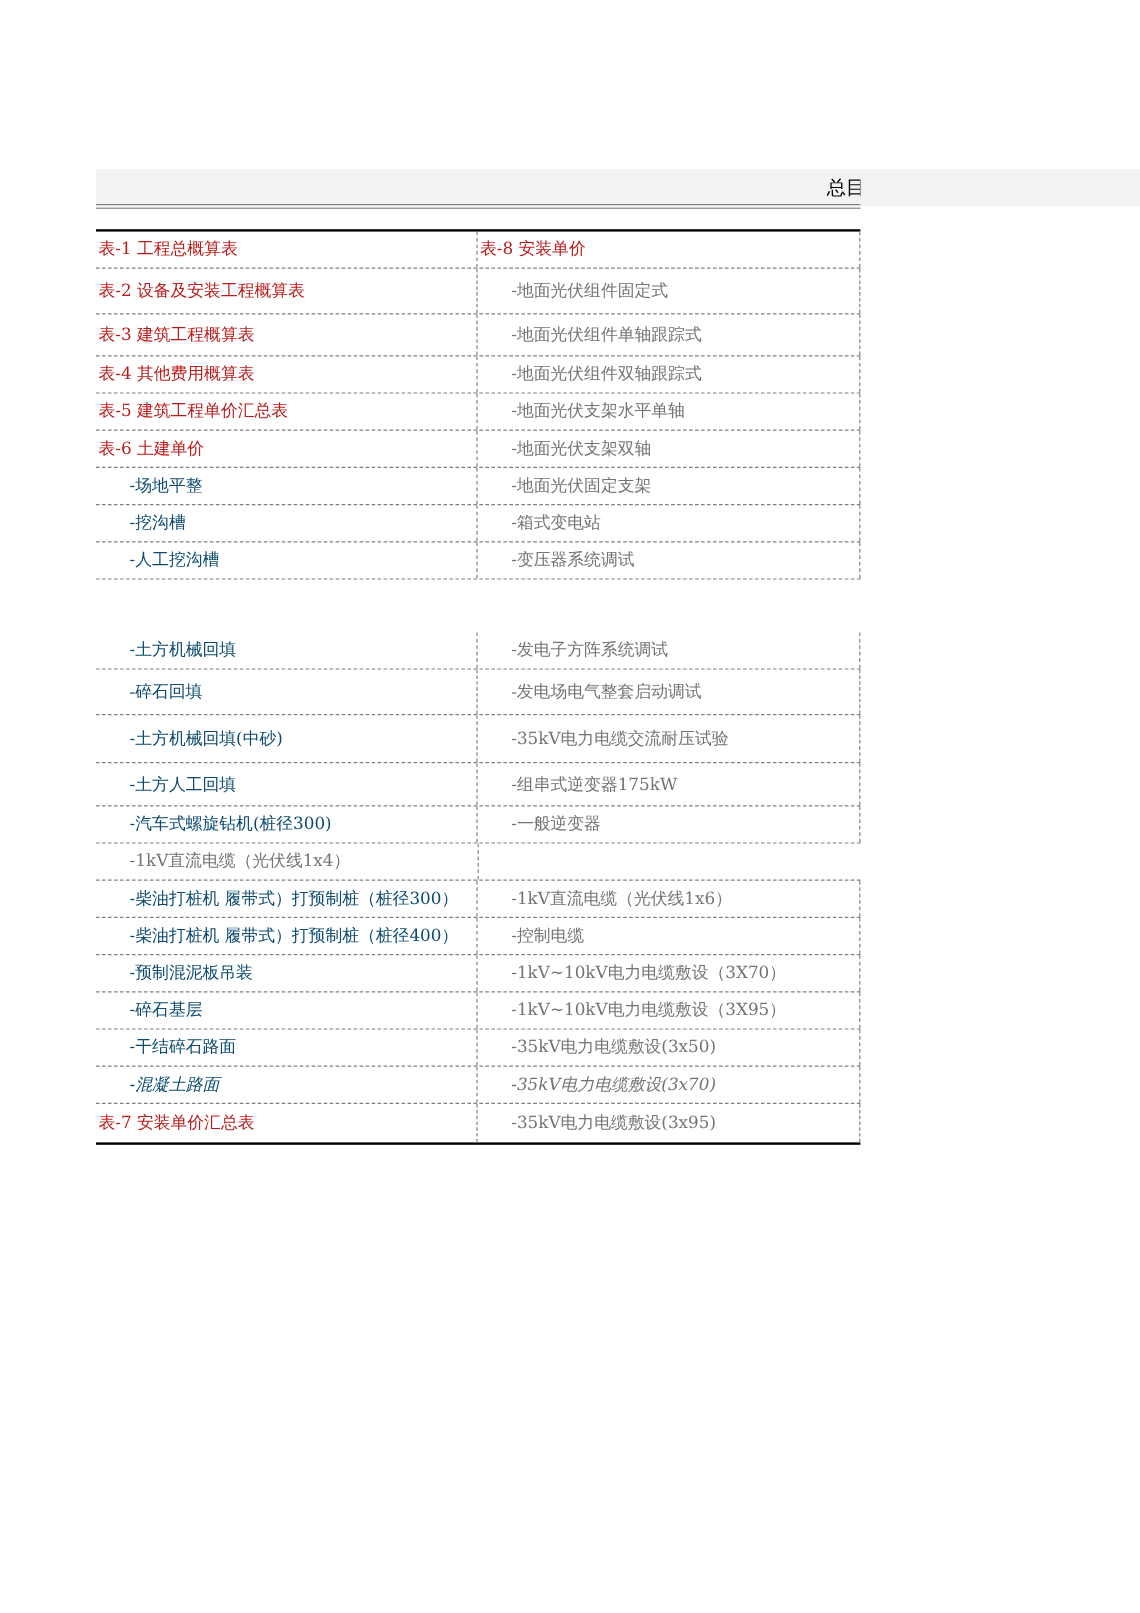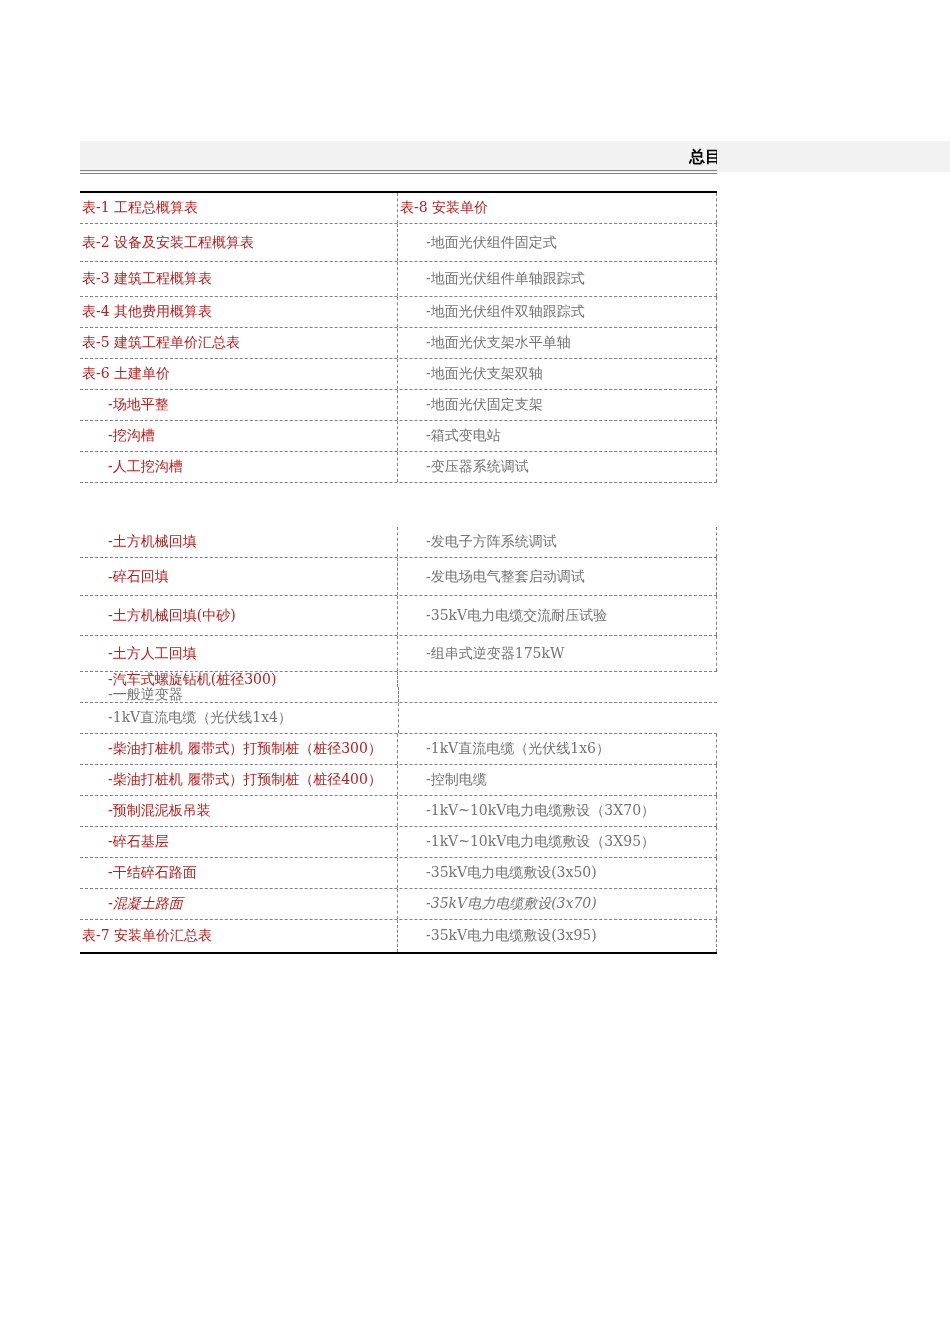--- a/index.html
+++ b/index.html
@@ -3,33 +3,33 @@
   <meta charset="utf-8">
   <style>
     html, body { margin: 0; padding: 0; background: #ffffff; }
     body { width: 950px; height: 1344px; position: relative; overflow: hidden;
            font-family: "DejaVu Serif", "Liberation Serif", serif; }
     .title-bar { position: absolute; left: 80px; top: 141px; width: 870px; height: 31px;
                  background: #f2f2f2; }
     .title-text { position: absolute; left: 609px; top: 0; height: 31px; line-height: 31px;
                   width: 28px; overflow: hidden; white-space: nowrap;
                   font-family: "DejaVu Sans", "Liberation Sans", sans-serif;
-                  font-weight: bold; font-size: 16px; color: #000; }
+                  font-weight: normal; font-size: 16px; color: #000; }
     .title-underline { position: absolute; left: 80px; top: 170px; width: 637px; height: 4px;
                        border-top: 1px solid #808080; border-bottom: 1px solid #808080; box-sizing: border-box; }
     .toc { position: absolute; left: 80px; top: 191px; width: 637px; border-top: 2px solid #000;
            border-bottom: 2px solid #000; box-sizing: content-box; }
     .row { display: flex; border-bottom: 1px dashed #808080; box-sizing: border-box; }
     .row:last-child { border-bottom: none; }
     .cell { box-sizing: border-box; display: flex; align-items: center; overflow: hidden;
             white-space: nowrap; font-size: 14px; }
     .cell.left { width: 318px; padding-left: 2px; border-right: 1px dashed #808080; }
     .cell.right { width: 319px; padding-left: 2px; border-right: 1px dashed #808080; }
     .link { color: #b91c1c; }
-    .sub { color: #b91c1c; padding-left: 26px; }
+    .sub { color: #0c4a6e; padding-left: 26px; }
     .sub-dark { color: #737373; padding-left: 26px; }
   </style>
 </head>
 <body>
 
 <div class="title-bar">
   <div class="title-text">总目</div>
 </div>
 <div class="title-underline"></div>
 
@@ -131,21 +131,21 @@
       </div>
     </div>
     <div class="row" style="height: 36px;">
       <div class="cell left">
         <span class="sub">-土方人工回填</span>
       </div>
       <div class="cell right">
         <span class="sub-dark">-组串式逆变器175kW</span>
       </div>
     </div>
-    <div class="row" style="height: 31px; flex-direction: column;">
+    <div class="row" style="height: 31px;">
       <div class="cell left">
         <span class="sub">-汽车式螺旋钻机(桩径300)</span>
       </div>
       <div class="cell right">
         <span class="sub-dark">-一般逆变器</span>
       </div>
     </div>
     <div class="row" style="height: 31px;">
       <div class="cell right">
         <span class="sub-dark">-1kV直流电缆（光伏线1x4）</span>

